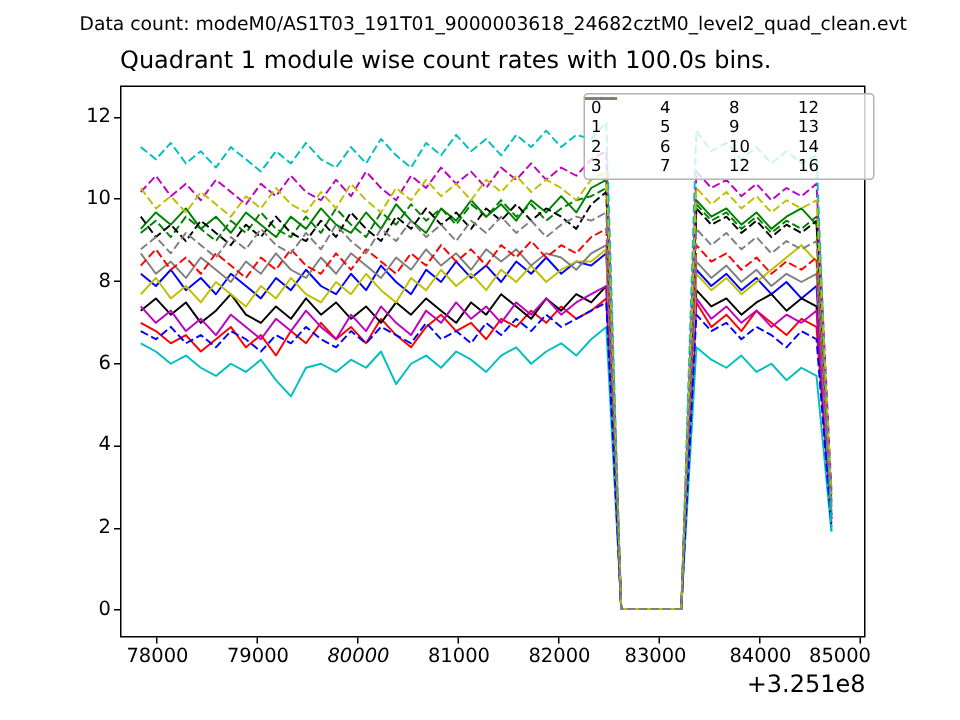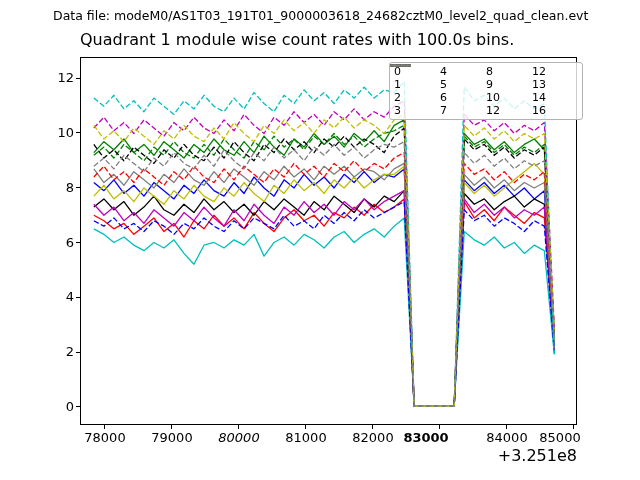--- a/index.html
+++ b/index.html
@@ -43,21 +43,21 @@
     grid-template-rows:repeat(4,1fr);grid-template-columns:repeat(4,1fr);
     padding:2px 4px;box-sizing:content-box;
   }
   .legend-item{display:flex;align-items:center;gap:5px;}
   .legend-item svg{flex:0 0 auto;display:block;}
   .legend-label{font-size:11px;line-height:11px;}
 </style>
 </head>
 <body>
 
-<div class="datafile">Data file: modeM0/AS1T03_191T01_9000003618_24682cztM0_level2_quad_clean.evt</div>
+<div class="datafile">Data count: modeM0/AS1T03_191T01_9000003618_24682cztM0_level2_quad_clean.evt</div>
 <div class="title">Quadrant 1 module wise count rates with 100.0s bins.</div>
 
 <div id="plot">
   <svg id="series-svg" viewBox="0 0 497 368" preserveAspectRatio="none">
       <polyline points="12.9,158.1 23.0,163.6 33.0,171.8 43.1,166.3 53.1,177.3 63.2,169.1 73.2,160.8 83.3,174.5 93.3,166.3 103.4,180.0 113.4,163.6 123.5,171.8 133.5,158.1 143.6,169.1 153.6,160.8 163.7,171.8 173.7,155.4 183.8,166.3 193.8,174.5 203.9,160.8 213.9,152.6 224.0,163.6 234.0,158.1 244.1,169.1 254.1,155.4 264.2,160.8 274.2,149.9 284.3,158.1 294.3,147.1 304.4,155.4 314.4,149.9 324.5,141.7 334.5,349.9 344.6,349.9 354.6,349.9 364.7,349.9 374.7,349.9 384.8,144.4 394.8,160.8 404.9,152.6 414.9,163.6 425.0,149.9 435.0,158.1 445.1,166.3 455.1,155.4 465.2,160.8 475.2,292.4" fill="none" stroke="#ff0000" stroke-width="1.3" stroke-linejoin="round"></polyline>
       <polyline points="12.9,95.1 23.0,84.1 33.0,92.3 43.1,81.4 53.1,95.1 63.2,86.9 73.2,97.8 83.3,84.1 93.3,92.3 103.4,100.6 113.4,86.9 123.5,95.1 133.5,81.4 143.6,92.3 153.6,97.8 163.7,84.1 173.7,95.1 183.8,78.6 193.8,89.6 203.9,97.8 213.9,81.4 224.0,89.6 234.0,75.9 244.1,86.9 254.1,78.6 264.2,89.6 274.2,75.9 284.3,84.1 294.3,73.2 304.4,84.1 314.4,67.7 324.5,62.2 334.5,349.9 344.6,349.9 354.6,349.9 364.7,349.9 374.7,349.9 384.8,75.9 394.8,86.9 404.9,81.4 414.9,92.3 425.0,84.1 435.0,95.1 445.1,86.9 455.1,81.4 465.2,92.3 475.2,281.4" fill="none" stroke="#008000" stroke-width="1.3" stroke-linejoin="round"></polyline>
       <polyline points="12.9,125.2 23.0,133.4 33.0,122.5 43.1,136.2 53.1,128.0 63.2,138.9 73.2,125.2 83.3,133.4 93.3,141.7 103.4,128.0 113.4,136.2 123.5,122.5 133.5,133.4 143.6,138.9 153.6,125.2 163.7,136.2 173.7,119.7 183.8,130.7 193.8,138.9 203.9,122.5 213.9,130.7 224.0,117.0 234.0,128.0 244.1,119.7 254.1,130.7 264.2,117.0 274.2,125.2 284.3,114.3 294.3,125.2 304.4,117.0 314.4,119.7 324.5,111.5 334.5,349.9 344.6,349.9 354.6,349.9 364.7,349.9 374.7,349.9 384.8,122.5 394.8,133.4 404.9,125.2 414.9,136.2 425.0,128.0 435.0,138.9 445.1,130.7 455.1,141.7 465.2,133.4 475.2,289.6" fill="none" stroke="#0000ff" stroke-width="1.3" stroke-linejoin="round"></polyline>
       <polyline points="12.9,149.9 23.0,141.7 33.0,152.6 43.1,144.4 53.1,158.1 63.2,149.9 73.2,138.9 83.3,152.6 93.3,158.1 103.4,147.1 113.4,155.4 123.5,141.7 133.5,152.6 143.6,144.4 153.6,155.4 163.7,147.1 173.7,158.1 183.8,144.4 193.8,152.6 203.9,141.7 213.9,149.9 224.0,158.1 234.0,144.4 244.1,152.6 254.1,138.9 264.2,147.1 274.2,155.4 284.3,141.7 294.3,149.9 304.4,138.9 314.4,144.4 324.5,133.4 334.5,349.9 344.6,349.9 354.6,349.9 364.7,349.9 374.7,349.9 384.8,136.2 394.8,147.1 404.9,141.7 414.9,152.6 425.0,144.4 435.0,138.9 445.1,149.9 455.1,141.7 465.2,147.1 475.2,286.9" fill="none" stroke="#000000" stroke-width="1.3" stroke-linejoin="round"></polyline>
       <polyline points="12.9,147.1 23.0,158.1 33.0,149.9 43.1,163.6 53.1,155.4 63.2,166.3 73.2,152.6 83.3,160.8 93.3,169.1 103.4,155.4 113.4,163.6 123.5,149.9 133.5,160.8 143.6,169.1 153.6,152.6 163.7,163.6 173.7,147.1 183.8,158.1 193.8,166.3 203.9,149.9 213.9,158.1 224.0,144.4 234.0,155.4 244.1,147.1 254.1,158.1 264.2,144.4 274.2,152.6 284.3,141.7 294.3,152.6 304.4,144.4 314.4,138.9 324.5,133.4 334.5,349.9 344.6,349.9 354.6,349.9 364.7,349.9 374.7,349.9 384.8,141.7 394.8,155.4 404.9,147.1 414.9,158.1 425.0,149.9 435.0,160.8 445.1,152.6 455.1,158.1 465.2,149.9 475.2,289.6" fill="none" stroke="#bf00bf" stroke-width="1.3" stroke-linejoin="round"></polyline>
       <polyline points="12.9,171.8 23.0,177.3 33.0,185.5 43.1,180.0 53.1,188.2 63.2,193.7 73.2,185.5 83.3,191.0 93.3,182.8 103.4,196.5 113.4,207.4 123.5,188.2 133.5,185.5 143.6,191.0 153.6,182.8 163.7,188.2 173.7,177.3 183.8,199.2 193.8,185.5 203.9,180.0 213.9,188.2 224.0,177.3 234.0,182.8 244.1,191.0 254.1,180.0 264.2,174.5 274.2,185.5 284.3,177.3 294.3,171.8 304.4,180.0 314.4,169.1 324.5,160.8 334.5,349.9 344.6,349.9 354.6,349.9 364.7,349.9 374.7,349.9 384.8,174.5 394.8,182.8 404.9,188.2 414.9,180.0 425.0,191.0 435.0,185.5 445.1,196.5 455.1,188.2 465.2,193.7 475.2,297.9" fill="none" stroke="#00bfbf" stroke-width="1.3" stroke-linejoin="round"></polyline>
@@ -177,21 +177,21 @@
     <div class="xticklabel" style="left: 72.9907px;">78000</div>
     <div class="xtickmark" style="left: 171.49px;"></div>
     <div class="xticklabel" style="left: 139.99px;">79000</div>
     <div class="xtickmark" style="left: 238.489px;"></div>
     <div class="xticklabel" style="left: 206.989px; font-style: italic;">80000</div>
     <div class="xtickmark" style="left: 305.488px;"></div>
     <div class="xticklabel" style="left: 273.988px;">81000</div>
     <div class="xtickmark" style="left: 372.487px;"></div>
     <div class="xticklabel" style="left: 340.987px;">82000</div>
     <div class="xtickmark" style="left: 439.487px;"></div>
-    <div class="xticklabel" style="left: 394px; font-weight: bold;">83000</div>
+    <div class="xticklabel" style="left: 405px;">83000</div>
     <div class="xtickmark" style="left: 506.486px;"></div>
     <div class="xticklabel" style="left: 474.986px;">84000</div>
     <div class="xtickmark" style="left: 573.485px;"></div>
     <div class="xticklabel" style="left: 528px;">85000</div>
   </div>
 <div id="yaxis">
     <div class="ytickmark" style="top: 406.415px;"></div>
     <div class="yticklabel" style="top: 398.915px;">0</div>
     <div class="ytickmark" style="top: 351.612px;"></div>
     <div class="yticklabel" style="top: 344.112px;">2</div>

